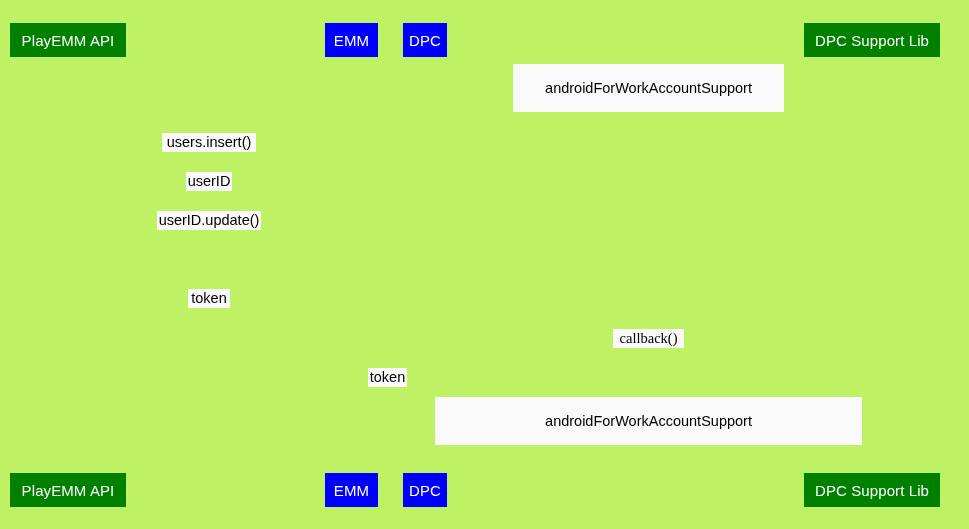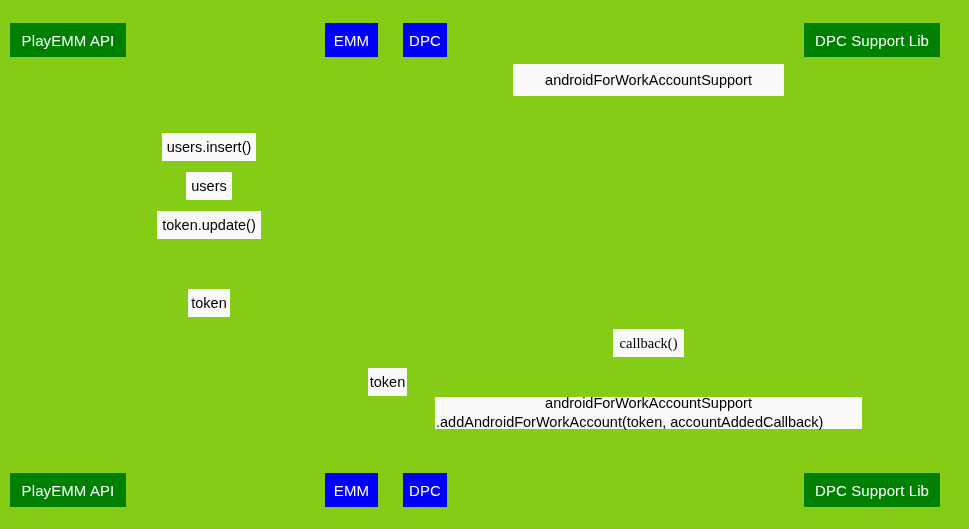--- a/index.html
+++ b/index.html
@@ -11,21 +11,21 @@
     width: 969px;
     height: 529px;
     overflow: hidden;
     font-family: "Liberation Sans", sans-serif;
     -webkit-font-smoothing: antialiased;
   }
   #diagram {
     position: relative;
     width: 969px;
     height: 529px;
-    background: #84cc16;
+    background: #bef264;
   }
   
   .participant {
     position: absolute;
     display: flex;
     align-items: center;
     justify-content: center;
     color: #ffffff;
     font-size: 15px;
     line-height: 1;
@@ -42,24 +42,24 @@
     line-height: 19px;
     white-space: nowrap;
     box-sizing: border-box;
     display: flex;
     flex-direction: column;
     align-items: center;
     justify-content: center;
     padding: 0 1px;
   }
   .msg-label.one-line {
-    height: 28px;
+    height: 19px;
   }
   .msg-label.two-line {
-    height: 32px;
+    height: 48px;
   }
   .msg-label .line {
     display: block;
     width: 100%;
     text-align: center;
   }
   .msg-label.two-line .line:nth-child(2) {
     text-align: left;
   }
 </style>
@@ -91,31 +91,30 @@
     <div class="participant" style="left: 804px; top: 473px; width: 136px; height: 34px; background: rgb(0, 128, 0); color: rgb(255, 255, 255);">
       <span>DPC Support Lib</span>
     </div>
     <div class="msg-label two-line" style="left: 513px; top: 64px; width: 271px;">
       <span class="line">androidForWorkAccountSupport</span>
     </div>
     <div class="msg-label one-line" style="left: 162px; top: 133px; width: 94px;">
       <span class="line">users.insert()</span>
     </div>
     <div class="msg-label one-line" style="left: 186px; top: 172px; width: 46px;">
-      <span class="line">users</span>
+      <span class="line">userID</span>
     </div>
     <div class="msg-label one-line" style="left: 157px; top: 211px; width: 104px;">
-      <span class="line">token.update()</span>
+      <span class="line">userID.update()</span>
     </div>
     <div class="msg-label one-line" style="left: 188px; top: 289px; width: 42px;">
       <span class="line">token</span>
     </div>
     <div class="msg-label one-line" style="left: 613px; top: 329px; width: 71px; font-family: Liberation Serif, serif;">
       <span class="line">callback()</span>
     </div>
     <div class="msg-label one-line" style="left: 368px; top: 368px; width: 39px;">
       <span class="line">token</span>
     </div>
     <div class="msg-label two-line" style="left: 435px; top: 397px; width: 427px;">
       <span class="line">androidForWorkAccountSupport</span>
-      <span class="line">.addAndroidForWorkAccount(token, accountAddedCallback)</span>
     </div>
   </div>
 
 </body></html>

